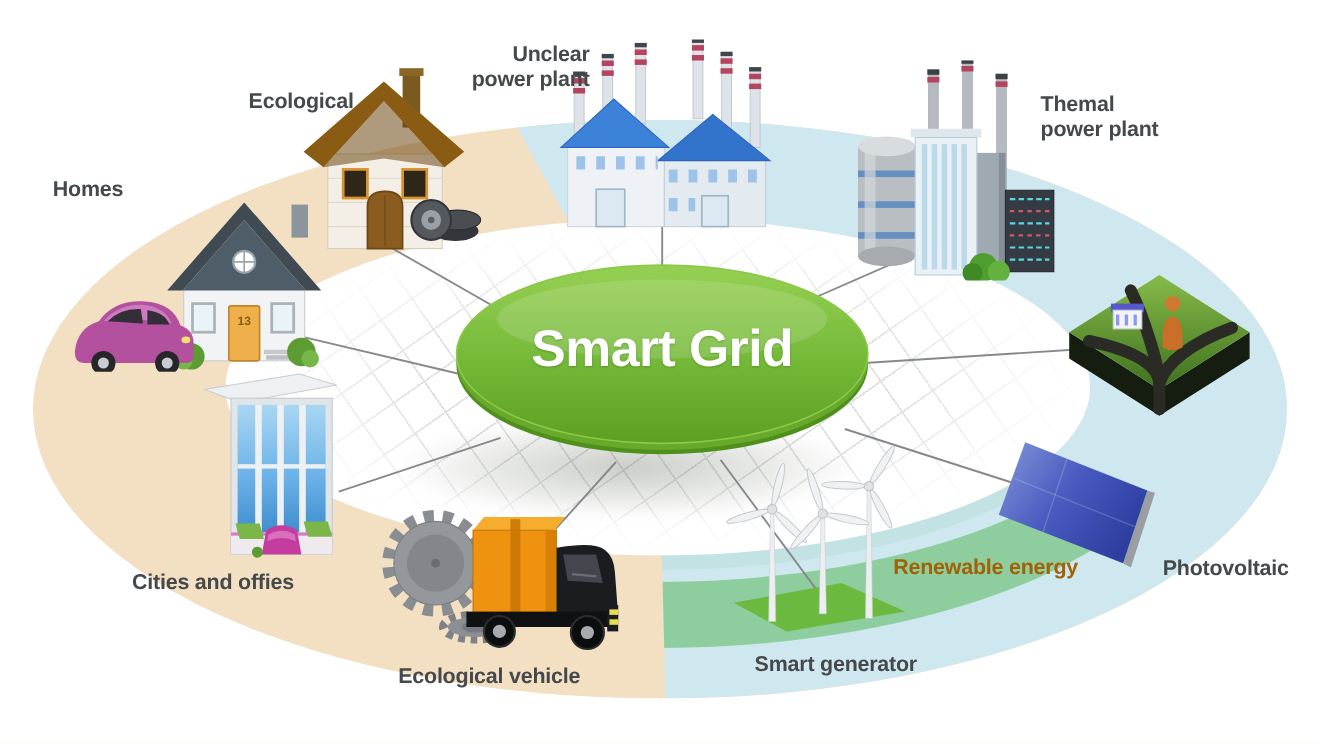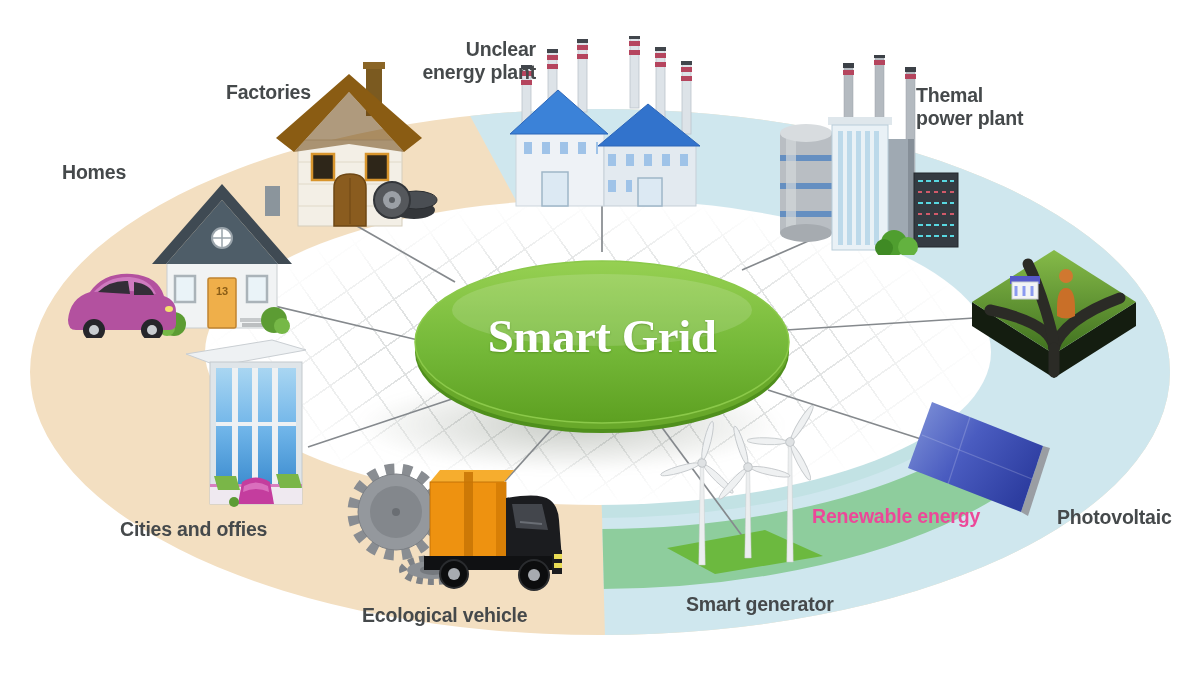--- a/index.html
+++ b/index.html
@@ -20,34 +20,34 @@
   }
   #disk-shadow{
     position:absolute;left:348px;top:376px;width:445px;height:98px;
     background:radial-gradient(ellipse at 50% 50%, rgba(95,105,88,0.34), rgba(95,105,88,0) 68%);
     filter:blur(5px);
     z-index:3;
   }
   #spokes{z-index:4;}
   .icon{position:absolute;z-index:5;}
   #center-disk{
-    position:absolute;left:414px;top:258px;width:376px;height:178px;z-index:6;font-family:Liberation Serif, serif;
+    position:absolute;left:414px;top:238px;width:376px;height:178px;z-index:6;
   }
   #center-disk .title{
     position:absolute;left:0;top:0;right:0;bottom:22px;
     display:flex;align-items:center;justify-content:center;
     color:#ffffff;font-size:47px;font-weight:700;letter-spacing:-0.5px;
     text-shadow:0 1px 2px rgba(40,80,0,.35);
   }
   .label{
     position:absolute;z-index:8;color:#45494b;font-size:19.5px;font-weight:700;
     line-height:1.18;white-space:pre-line;letter-spacing:-0.2px;
   }
   .label.right{text-align:right;}
-  .label.green{color:#ec4899;}
+  .label.green{color:#a16207;}
 </style>
 </head>
 <body>
 
 <div id="stage">
 
   <svg class="layer" id="ring" viewBox="0 0 1200 675" aria-hidden="true">
     <defs>
       <clipPath id="ringClip">
         <path clip-rule="evenodd" fill-rule="evenodd" d="M30,372 a570,263 0 1 0 1140,0 a570,263 0 1 0 -1140,0 Z
@@ -346,25 +346,25 @@
         </linearGradient>
       </defs>
       <ellipse cx="188" cy="94" rx="187" ry="81" fill="#4f8f1c"></ellipse>
       <ellipse cx="188" cy="90" rx="187" ry="81" fill="#68a82a"></ellipse>
       <ellipse cx="188" cy="84" rx="187" ry="81" fill="url(#gd)" stroke="#8bc94a" stroke-width="1.5"></ellipse>
       <ellipse cx="188" cy="52" rx="150" ry="36" fill="#ffffff" opacity="0.14"></ellipse>
     </svg>
     <div class="title">Smart Grid</div>
   </div>
 
-  <div class="label" style="left:62px;top:161px">Homes</div>
-  <div class="label" style="left:226px;top:81px">Factories</div>
+  <div class="label" style="left:48px;top:161px">Homes</div>
+  <div class="label" style="left:226px;top:81px">Ecological</div>
   <div class="label right" style="left:396px;top:38px;width:140px">Unclear
-energy plant</div>
-  <div class="label" style="left:916px;top:84px">Themal
+power plant</div>
+  <div class="label" style="left:946px;top:84px">Themal
 power plant</div>
   <div class="label" style="left:1057px;top:506px">Photovoltaic</div>
   <div class="label green" style="left:812px;top:505px">Renewable energy</div>
   <div class="label" style="left:686px;top:593px">Smart generator</div>
   <div class="label" style="left:120px;top:518px">Cities and offies</div>
   <div class="label" style="left:362px;top:604px">Ecological vehicle</div>
 
 </div>
 
 </body></html>

